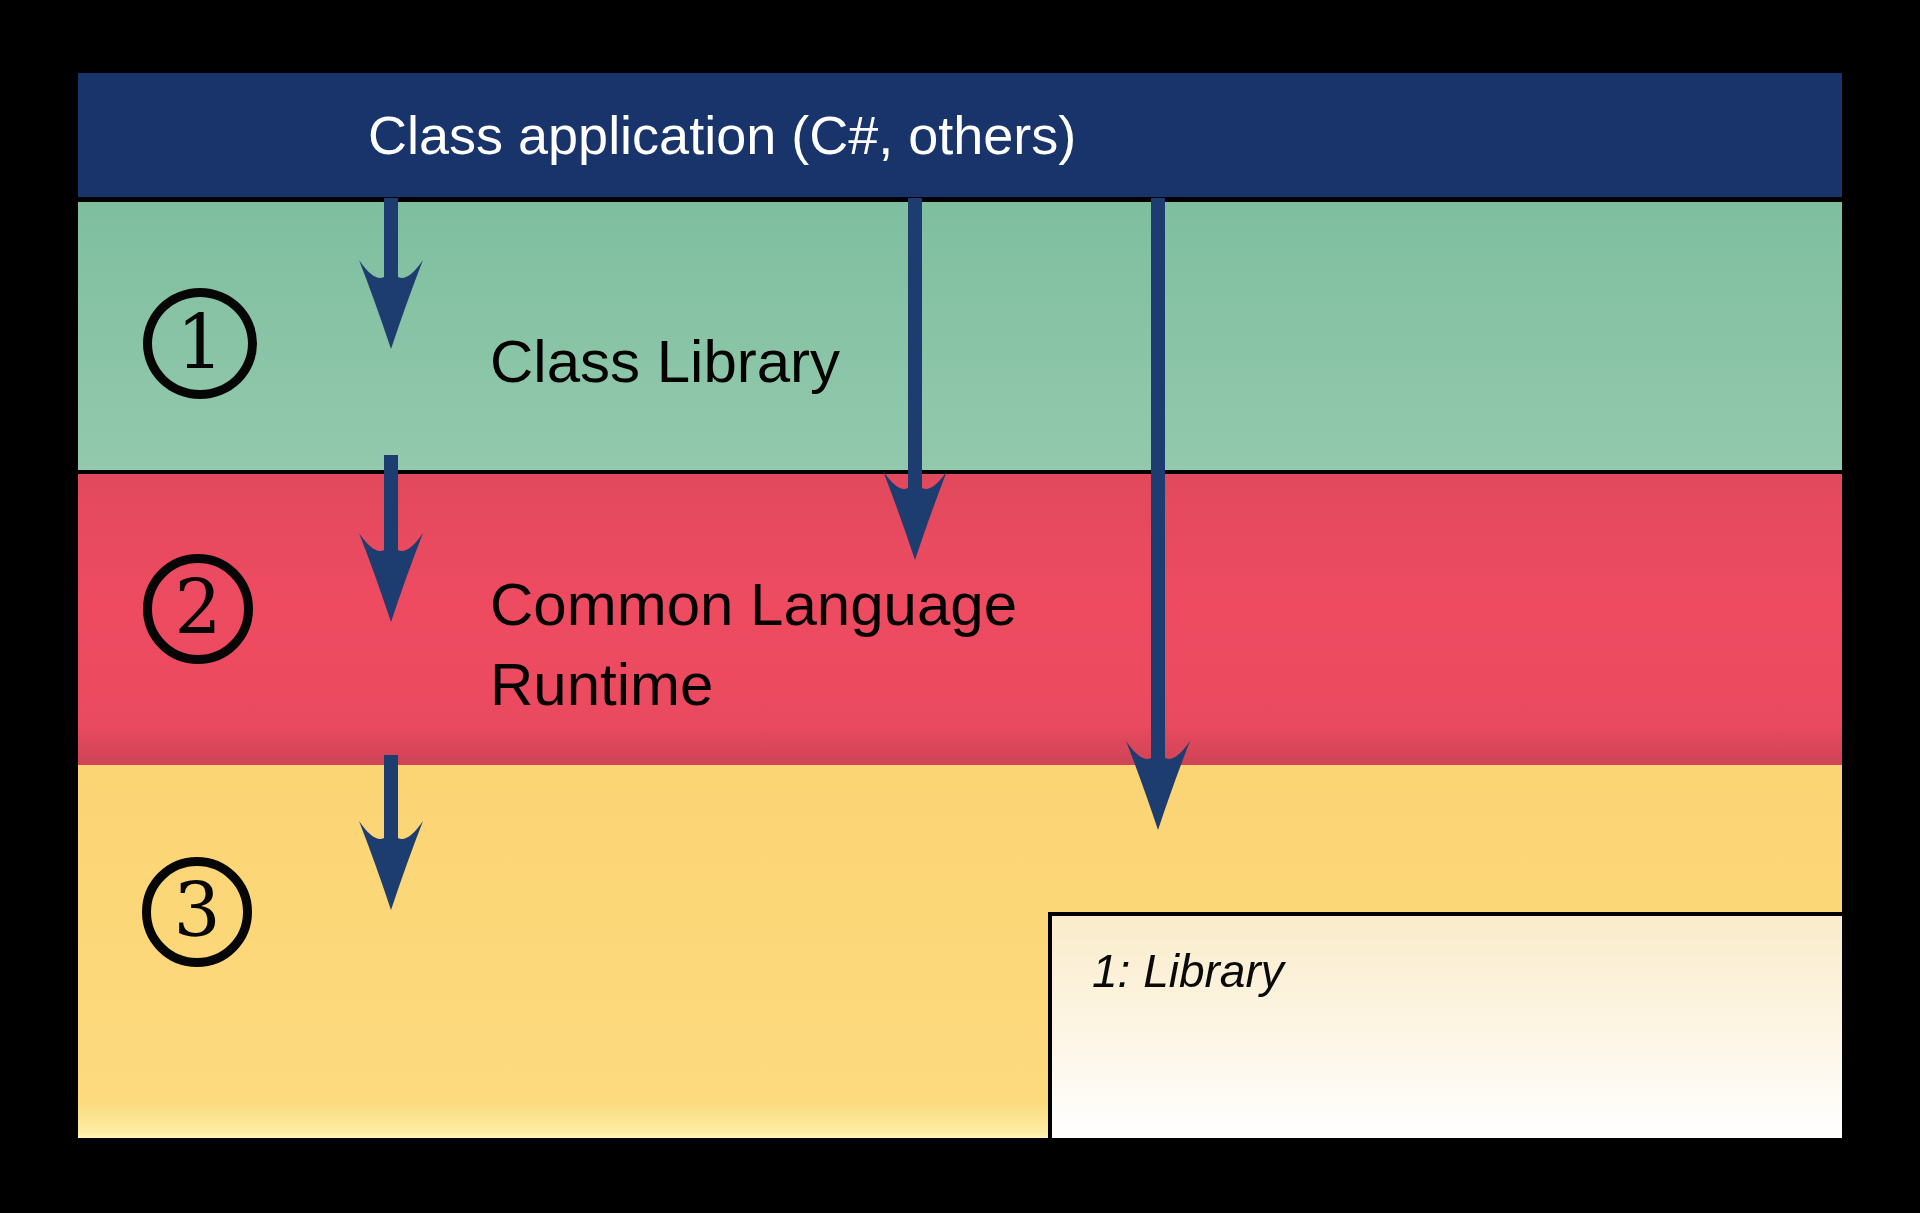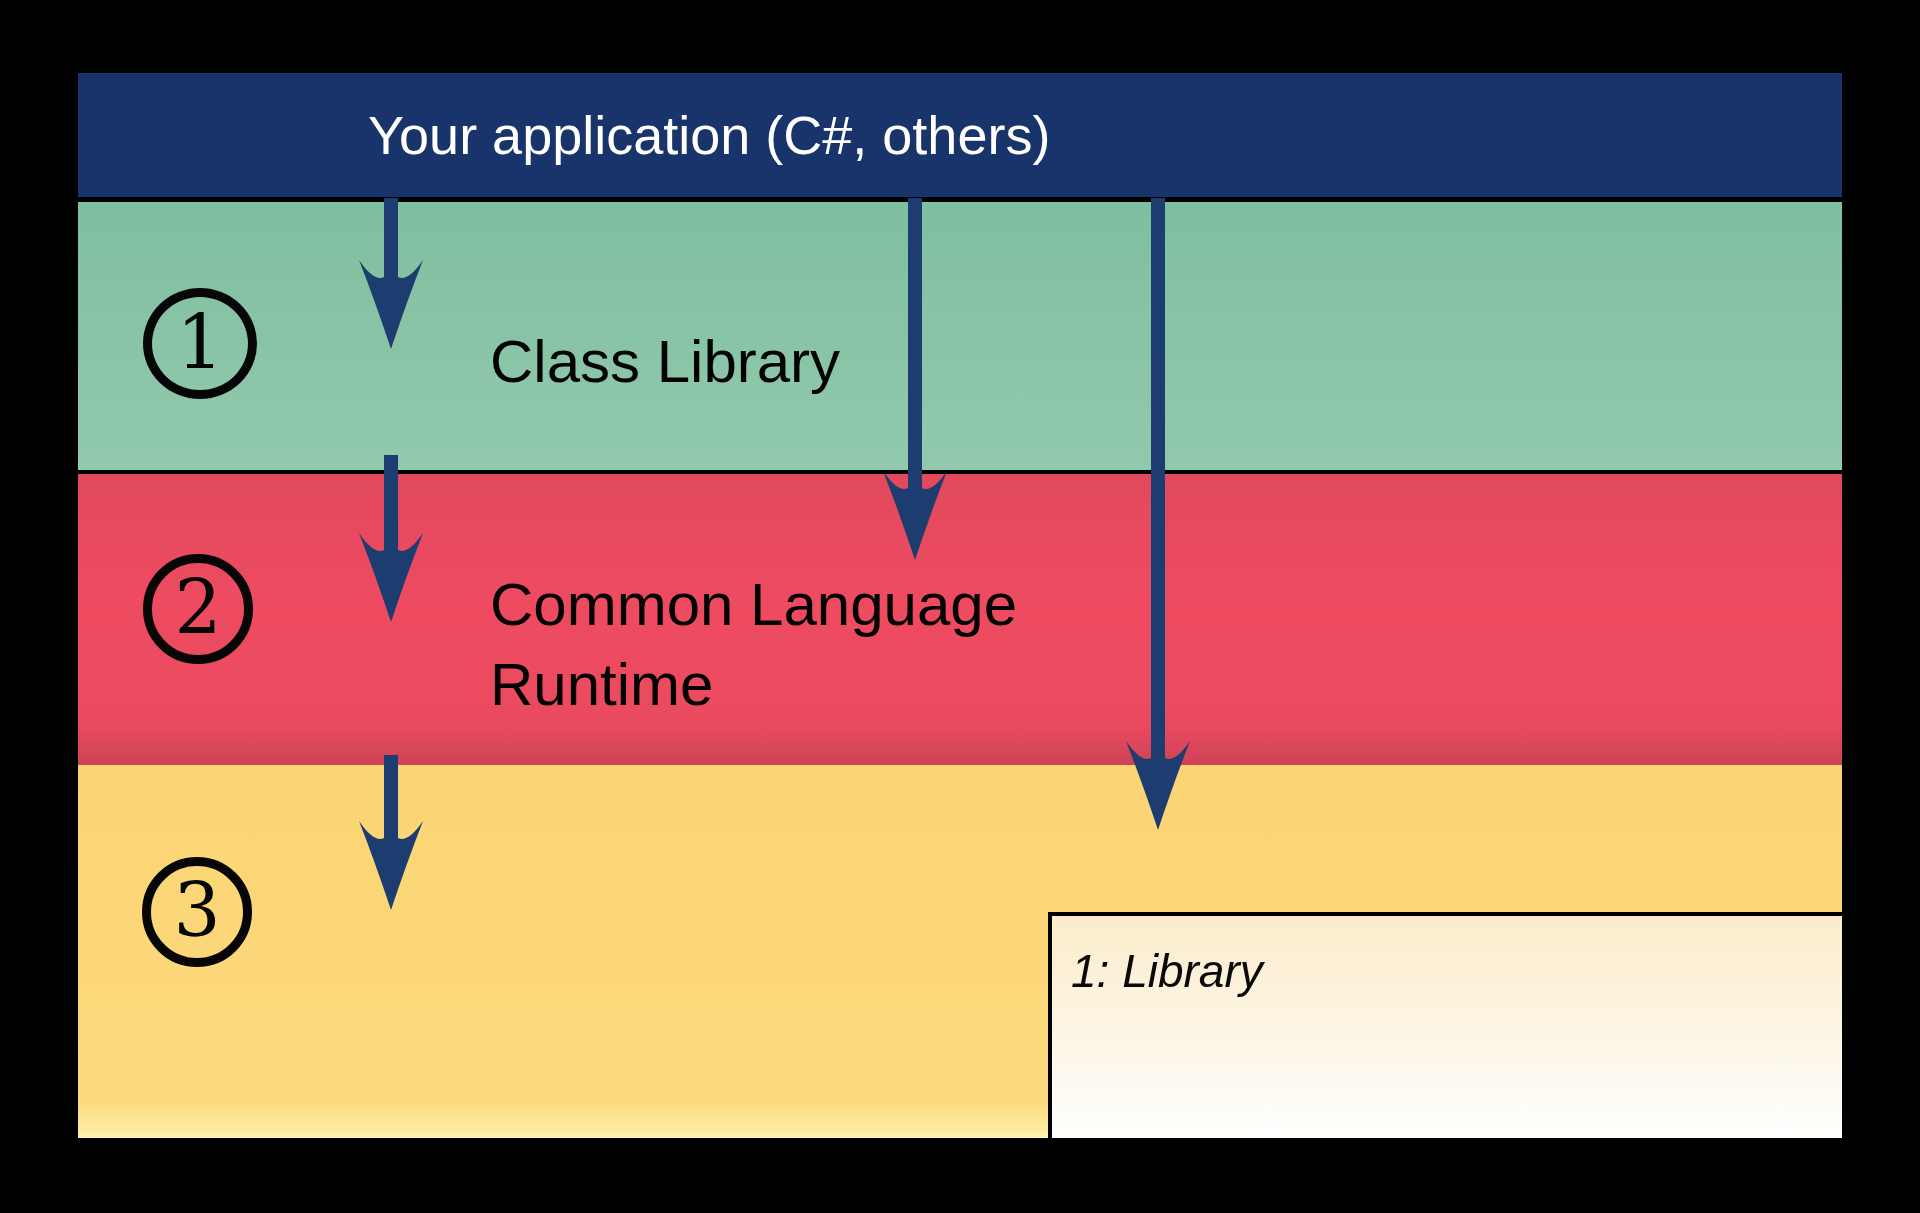--- a/index.html
+++ b/index.html
@@ -47,33 +47,33 @@
   .label2{top:565px;width:560px;}
   .label3{top:878px;}
   
   .arrow{position:absolute;}
   
   .legend{
     position:absolute;left:1048px;top:912px;width:794px;height:226px;
     box-sizing:border-box;
     border-top:4px solid #000;border-left:4px solid #000;
     background:linear-gradient(180deg,#faeccb 0%,#fdf6e6 55%,#ffffff 100%);
-    padding-top:22px;padding-left:19px;
+    padding-top:22px;padding-left:40px;
   }
   .legend .line{
     font-style:italic;font-size:46px;line-height:67px;color:#0a0a0a;white-space:nowrap;
   }
 </style>
 </head>
 <body>
 
 <div id="canvas">
 
   <div class="titlebar">
-    <div class="t">Your application (C#, others)</div>
+    <div class="t">Class application (C#, others)</div>
   </div>
 
   <div class="band band-green"></div>
   <div class="divider"></div>
   <div class="band band-red"></div>
   <div class="band band-yellow"></div>
 
   <div class="badge badge1">
     <span>1</span>
   </div>

